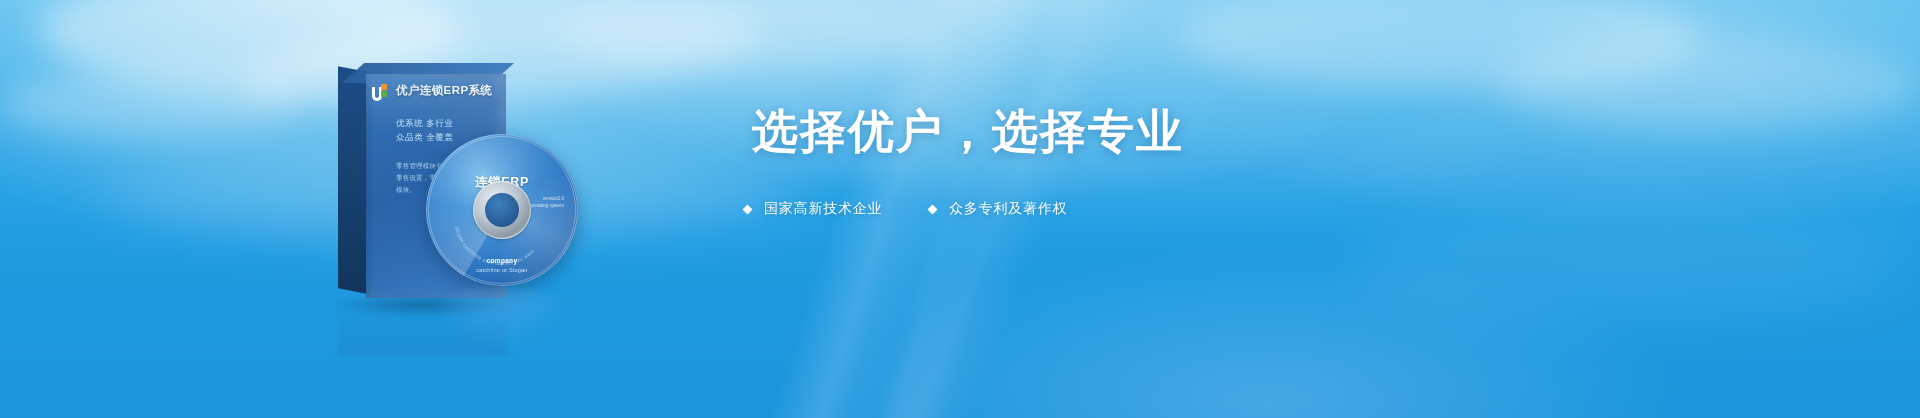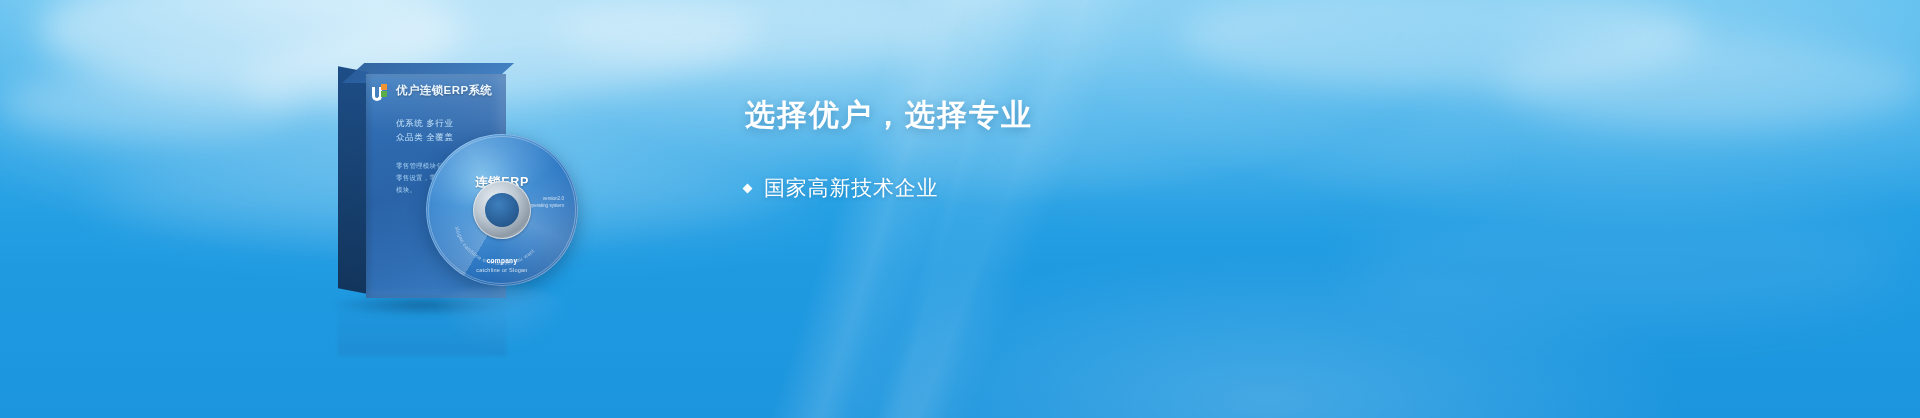--- a/index.html
+++ b/index.html
@@ -124,27 +124,27 @@
   }
   .cd-refl{
     position:absolute;left:88px;top:228px;width:152px;height:70px;border-radius:50%;
     background:radial-gradient(ellipse at 50% 0%, rgba(120,180,230,.34) 0%, rgba(120,180,230,0) 66%);
     filter:blur(3px);
   }
 
   
   .copy{position:absolute;left:744px;top:96px;width:760px;}
   .headline{
-    margin:1px;color:#ffffff;font-size:30px;font-weight:700;letter-spacing:2px;line-height:1.18;
+    margin:8px;color:#ffffff;font-size:46px;font-weight:700;letter-spacing:2px;line-height:1.18;
     text-shadow:0 2px 10px rgba(12,70,120,.35);
   }
   .features{margin:42px 0 0 0;padding:0;list-style:none;display:flex;flex-wrap:wrap;width:370px;}
   .feature{
     display:flex;align-items:center;width:185px;margin-bottom:28px;
-    color:#ffffff;font-size:21px;letter-spacing:.8px;white-space:nowrap;
+    color:#ffffff;font-size:14px;letter-spacing:.8px;white-space:nowrap;
     text-shadow:0 1px 4px rgba(12,70,120,.30);
   }
   .diamond{
     display:inline-block;width:7px;height:7px;background:#ffffff;margin-right:13px;flex:0 0 auto;
     transform:rotate(45deg);
   }
 </style>
 </head>
 <body>
 
@@ -210,16 +210,20 @@
   </div>
 
   <div class="copy">
     <h1 class="headline">选择优户，选择专业</h1>
 
     <ul class="features">
       <li class="feature">
         <span class="diamond"></span>
         <span>国家高新技术企业</span>
       </li>
+      <li class="feature">
+        <span class="diamond"></span>
+        <span>众多专利及著作权</span>
+      </li>
     </ul>
   </div>
 
 </div>
 
 </body></html>

